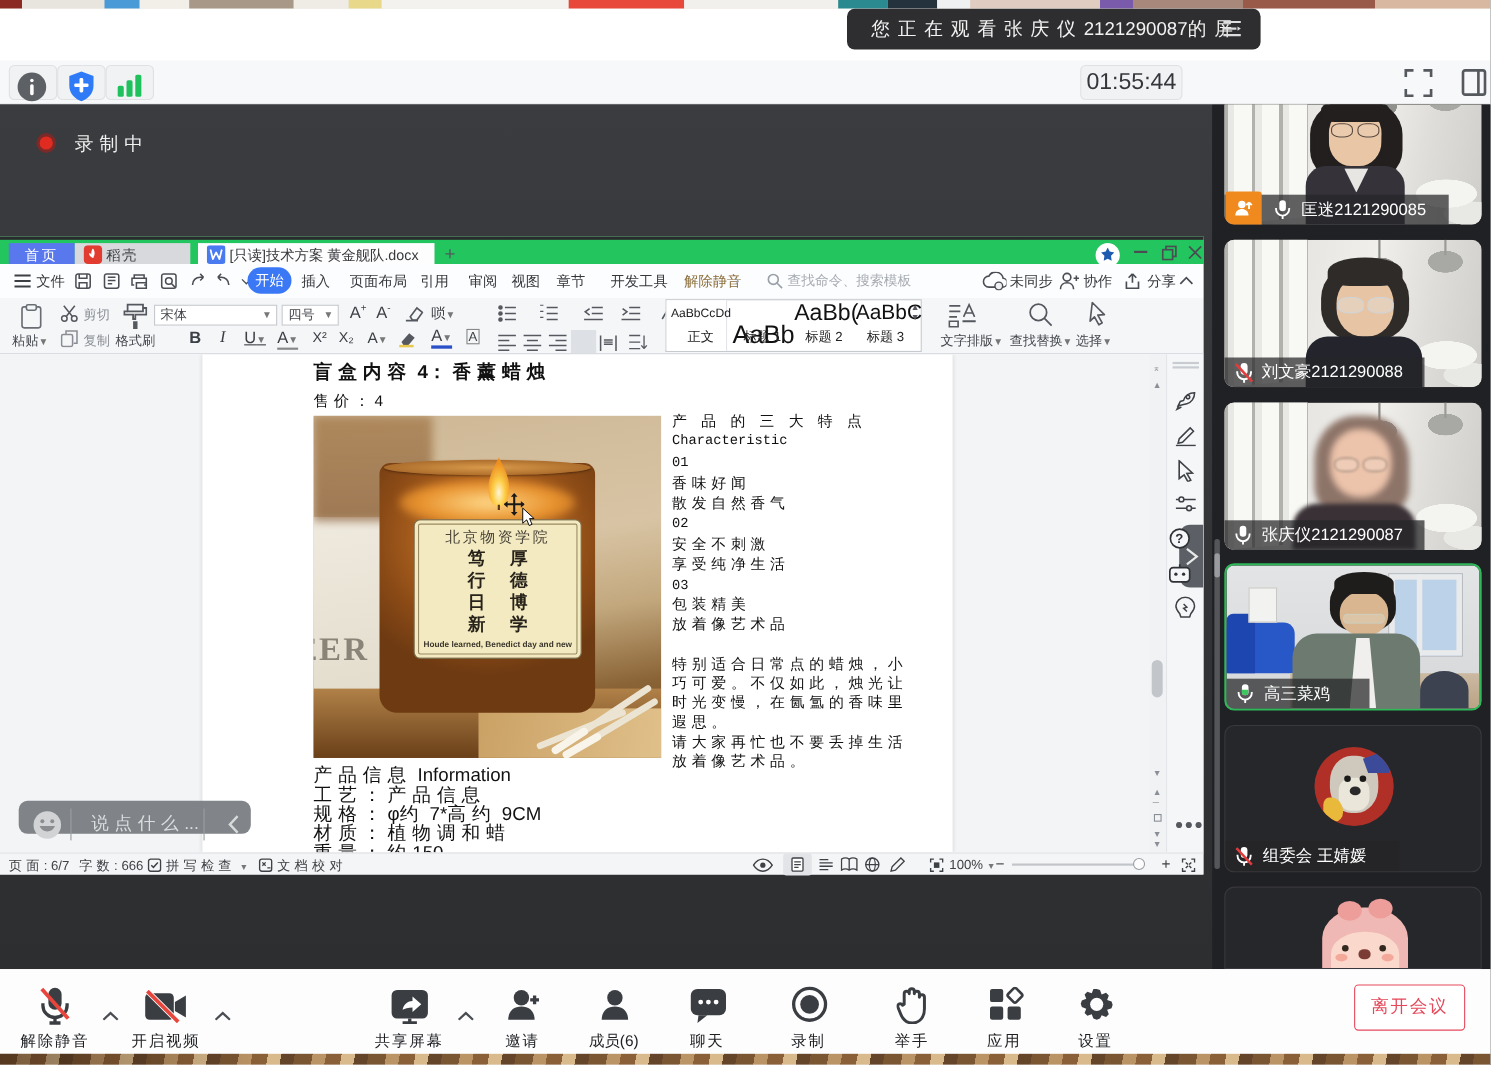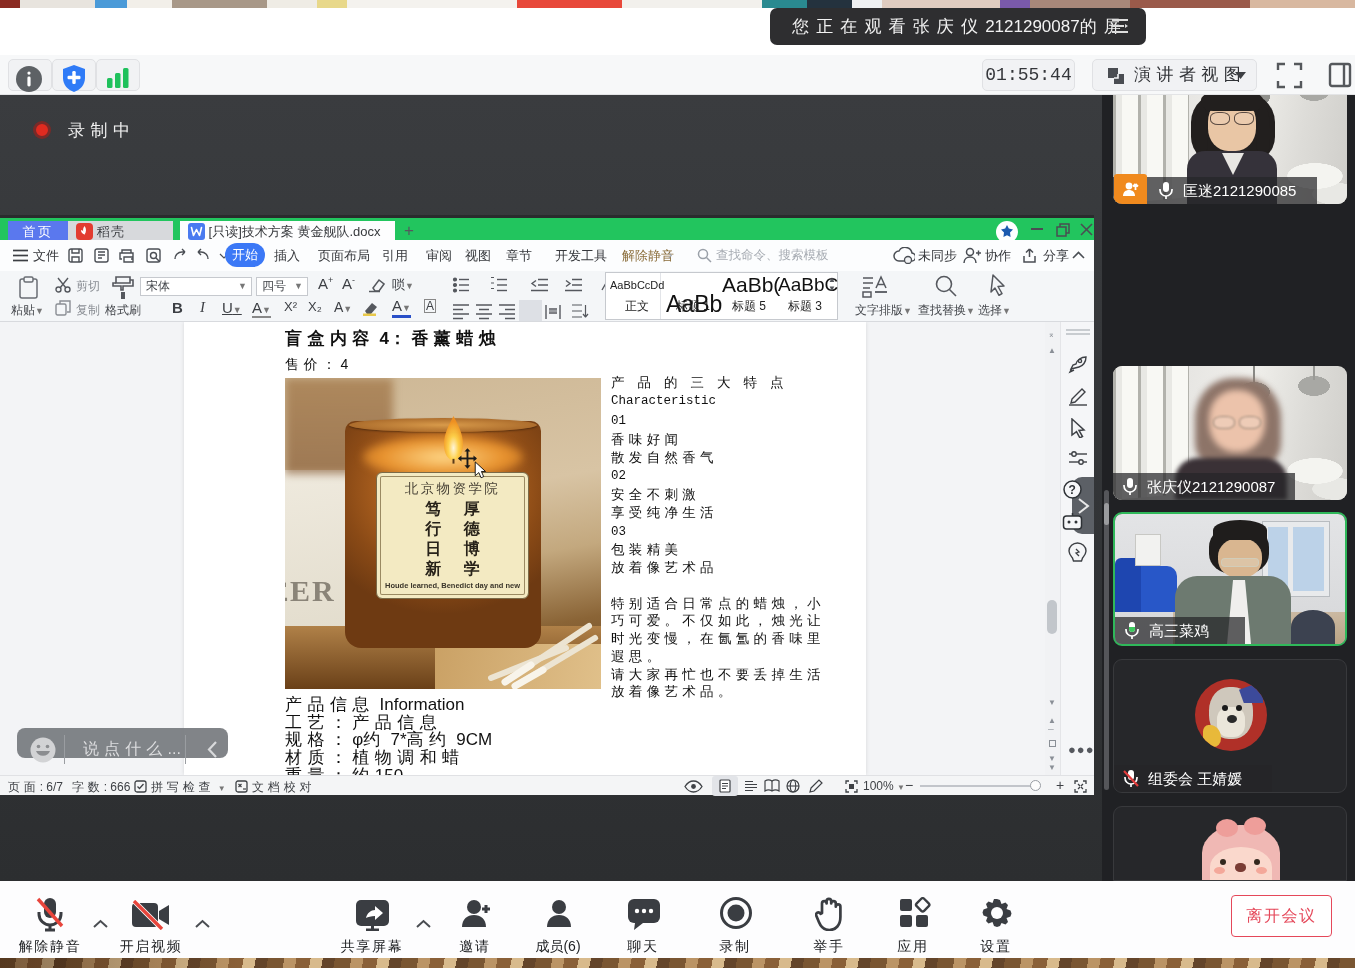--- a/index.html
+++ b/index.html
@@ -13,21 +13,21 @@
 
 
 #band{left:0;top:8px;width:1355px;height:47px;background:#fff;}
 #tooltip{left:770px;top:0px;width:376px;height:37px;background:#2e2e30;border-radius:7px;color:#f2f2f2;font-size:17px;line-height:37px;}
 #tooltip .txt{position:absolute;left:22px;top:0;}
 #tooltip .ham{position:absolute;right:16px;top:10px;width:18px;height:16px;}
 
 
 #topbar{left:0;top:55px;width:1355px;height:40px;background:#f7f8f9;border-bottom:1px solid #e3e4e6;}
 .tbtn{position:absolute;top:4px;height:32px;border-radius:5px;background:#f1f2f4;border:1px solid #e0e1e4;}
-#timebox{left:982px;width:93px;color:#34363a;font-size:18px;text-align:center;line-height:30px;font-family:Liberation Mono, monospace;}
+#timebox{left:982px;width:93px;color:#34363a;font-size:21px;text-align:center;line-height:30px;}
 #viewbox{left:1092px;width:165px;color:#303236;font-size:17px;line-height:30px;}
 
 
 #main{left:0;top:95px;width:1355px;height:786px;background:#2e3033;}
 #share{left:0;top:0;width:1102px;height:786px;background:linear-gradient(#3a3c3f,#2c2e30);}
 #rec{left:30px;top:24px;color:#f0f0f0;font-size:17px;}
 #recdot{left:33px;top:26px;width:18px;height:18px;border-radius:50%;background:#e02b20;border:3px solid #7a2a28;}
 
 
 #wps{left:0;top:120px;width:1094px;height:580px;background:#fff;}
@@ -125,31 +125,20 @@
       </svg>
     <div class="tbtn" style="left:96px;width:44px"></div>
     <svg class="abs" style="left:104px;top:10px" width="28" height="26" viewBox="0 0 28 26">
         <g fill="#1fc15c">
           <rect x="3" y="13" width="5.5" height="10" rx="1.5"></rect>
           <rect x="11" y="8" width="5.5" height="15" rx="1.5"></rect>
           <rect x="19" y="3" width="5.5" height="20" rx="1.5"></rect>
         </g>
       </svg>
     <div class="tbtn" id="timebox">01:55:44</div>
-    <div class="tbtn" id="viewbox">
-      <svg class="abs" style="left:13px;top:6px" width="20" height="20" viewBox="0 0 20 20">
-          <path d="M2 2h10v10H2z" fill="#4a4d52"></path>
-          <path d="M12 8h6v10H8v-6h4z" fill="#4a4d52"></path>
-          <path d="M8 12h4v-4" fill="none" stroke="#f1f2f4" stroke-width="1.6"></path>
-        </svg>
-      <span class="c" style="position:absolute;left:41px">演讲者视图</span>
-      <svg class="abs" style="left:142px;top:12px" width="11" height="8" viewBox="0 0 11 8">
-          <path d="M0 0h11L5.5 7z" fill="#3c3f43"></path>
-        </svg>
-    </div>
     <svg class="abs" style="left:1276px;top:7px" width="27" height="27" viewBox="0 0 27 27">
         <g fill="none" stroke="#55585c" stroke-width="2.4">
           <path d="M2 8V2h7M18 2h7v6M25 19v6h-7M9 25H2v-6"></path>
         </g>
       </svg>
     <svg class="abs" style="left:1328px;top:7px" width="25" height="27" viewBox="0 0 25 27">
         <rect x="2" y="2" width="20" height="22" rx="2" fill="none" stroke="#55585c" stroke-width="2.4"></rect>
         <line x1="16" y1="2" x2="16" y2="24" stroke="#55585c" stroke-width="2.4"></line>
       </svg>
   </div>
@@ -365,21 +354,21 @@
             </g>
           </svg>
           <div class="abs" style="left:519px;top:29px;width:23px;height:21px;background:#dde0e5"></div>
           <div class="abs" style="left:605px;top:1px;width:233px;height:48px;background:#fff;border:1px solid #c6c9ce"></div>
           <div class="abs" style="left:606px;top:2px;width:55px;height:46px;border-right:1px solid #e2e4e8;background:#fff"></div>
           <div class="abs" style="left:610px;top:8px;font-size:11px;color:#222">AaBbCcDd</div>
           <div class="abs" style="left:625px;top:27px;font-size:12px;color:#222">正文</div>
           <div class="abs" style="left:666px;top:20px;font-size:23px;color:#111;font-weight:500">AaBb</div>
           <div class="abs" style="left:676px;top:27px;font-size:12px;color:#222">标题 1</div>
           <div class="abs" style="left:722px;top:2px;font-size:21px;color:#111">AaBb(</div>
-          <div class="abs" style="left:732px;top:27px;font-size:12px;color:#222">标题 5</div>
+          <div class="abs" style="left:732px;top:27px;font-size:12px;color:#222">标题 2</div>
           <div class="abs" style="left:778px;top:3px;font-size:19px;color:#111">AaBbC</div>
           <div class="abs" style="left:788px;top:27px;font-size:12px;color:#222">标题 3</div>
           <div class="abs" style="left:828px;top:4px;font-size:8px;color:#55585e">▲<br>▼</div>
           <svg class="abs" style="left:862px;top:4px" width="26" height="24" viewBox="0 0 26 24">
               <g stroke="#55585e" stroke-width="1.5" fill="none">
                 <path d="M1 3h10M1 8h10M1 13h7"></path>
                 <path d="M14 13L19 2l5 11M16 9.5h6"></path>
                 <path d="M13 17h12" stroke-width="1.8"></path>
                 <path d="M1 17h8v5H1z"></path>
               </g>
@@ -629,20 +618,38 @@
             </svg>
           <svg class="abs" style="left:44px;top:4px" width="18" height="19" viewBox="0 0 18 19">
               <rect x="6" y="1" width="6" height="10" rx="3" fill="#fff"></rect>
               <path d="M3 8v1a6 6 0 0012 0V8" fill="none" stroke="#fff" stroke-width="1.7"></path>
               <line x1="9" y1="15" x2="9" y2="18" stroke="#fff" stroke-width="1.7"></line>
             </svg>
           <span class="abs" style="left:70px">匡迷2121290085</span>
         </div>
       </div>
 
+      <div class="tile" style="top:123px;height:134px">
+        <div class="abs room" style="left:0;top:0;width:234px;height:134px"></div>
+        <div class="abs" style="left:88px;top:20px;width:80px;height:72px;border-radius:46% 46% 40% 40%;background:#2e2b28"></div>
+        <div class="abs" style="left:102px;top:32px;width:52px;height:56px;border-radius:46%;background:#e6c4a4"></div>
+        <div class="abs" style="left:94px;top:16px;width:68px;height:26px;border-radius:50% 50% 30% 30%;background:#2e2b28"></div>
+        <div class="abs" style="left:103px;top:52px;width:24px;height:15px;border:1.5px solid #cfd4d8;border-radius:40%;background:rgba(225,232,236,.35)"></div>
+        <div class="abs" style="left:130px;top:52px;width:24px;height:15px;border:1.5px solid #cfd4d8;border-radius:40%;background:rgba(225,232,236,.35)"></div>
+        <div class="abs" style="left:74px;top:88px;width:106px;height:46px;border-radius:20px 20px 0 0;background:#23242c"></div>
+        <div class="nbar" style="width:182px">
+          <svg class="abs" style="left:8px;top:4px" width="20" height="20" viewBox="0 0 18 19">
+              <rect x="6" y="1" width="6" height="10" rx="3" fill="#fff"></rect>
+              <path d="M3 8v1a6 6 0 0012 0V8" fill="none" stroke="#fff" stroke-width="1.7"></path>
+              <line x1="9" y1="15" x2="9" y2="18" stroke="#fff" stroke-width="1.7"></line>
+              <line x1="2" y1="2" x2="16" y2="17" stroke="#e23c3c" stroke-width="2.2"></line>
+            </svg>
+          <span class="abs" style="left:34px">刘文豪2121290088</span>
+        </div>
+      </div>
 
       <div class="tile" style="top:271px;height:134px">
         <div class="abs room" style="left:0;top:0;width:234px;height:134px"></div>
         <div class="abs" style="left:82px;top:12px;width:86px;height:92px;border-radius:44% 44% 30% 30%;background:#8d7468;filter:blur(3px)"></div>
         <div class="abs" style="left:96px;top:24px;width:56px;height:62px;border-radius:46%;background:#ecc3ab;filter:blur(3px)"></div>
         <div class="abs" style="left:100px;top:50px;width:22px;height:13px;border:1.4px solid #9a8878;border-radius:40%;background:rgba(255,255,255,.15);filter:blur(1px)"></div>
         <div class="abs" style="left:126px;top:50px;width:22px;height:13px;border:1.4px solid #9a8878;border-radius:40%;background:rgba(255,255,255,.15);filter:blur(1px)"></div>
         <div class="abs" style="left:62px;top:92px;width:112px;height:42px;border-radius:22px 22px 0 0;background:#3a3136;filter:blur(2px)"></div>
         <div class="nbar" style="width:182px">
           <svg class="abs" style="left:8px;top:4px" width="18" height="19" viewBox="0 0 18 19">

